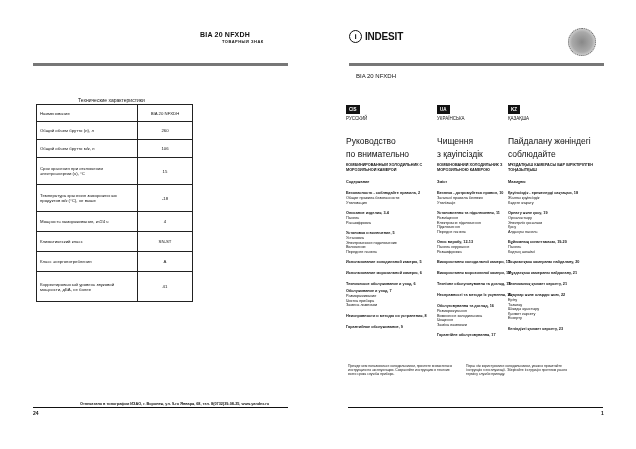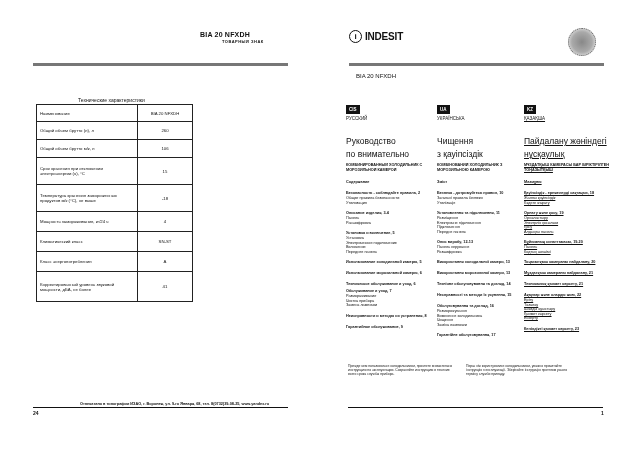--- a/index.html
+++ b/index.html
@@ -198,26 +198,26 @@
       <div class="i">Вимкнення холодильника</div>
       <div class="i">Чищення</div>
       <div class="i">Заміна лампочки</div>
       </div>
     <div class="sec">
         <div class="h">Гарантійне обслуговування, 17</div>
       </div>
   </div>
 </div>
 
-<div class="col" style="left:524px;width:92px;text-decoration:underline;">
+<div class="col" style="left:508px;width:92px;">
   <span class="badge">KZ</span>
   <div class="lang">ҚАЗАҚША</div>
   <div class="manual-title">
     <div>Пайдалану жөніндегі</div>
-    <div>нұсқаулық</div>
+    <div>соблюдайте</div>
   </div>
   <div class="subt">МҰЗДАТҚЫШ КАМЕРАСЫ БАР БІРІКТІРІЛГЕН ТОҢАЗЫТҚЫШ</div>
   <div class="toc">
     <div class="sec">
         <div class="h">Мазмұны</div>
       </div>
     <div class="sec">
         <div class="h">Қауіпсіздік - ережелерді сақтаңыз, 18</div>
       <div class="i">Жалпы қауіпсіздік</div>
       <div class="i">Кәдеге жарату</div>

